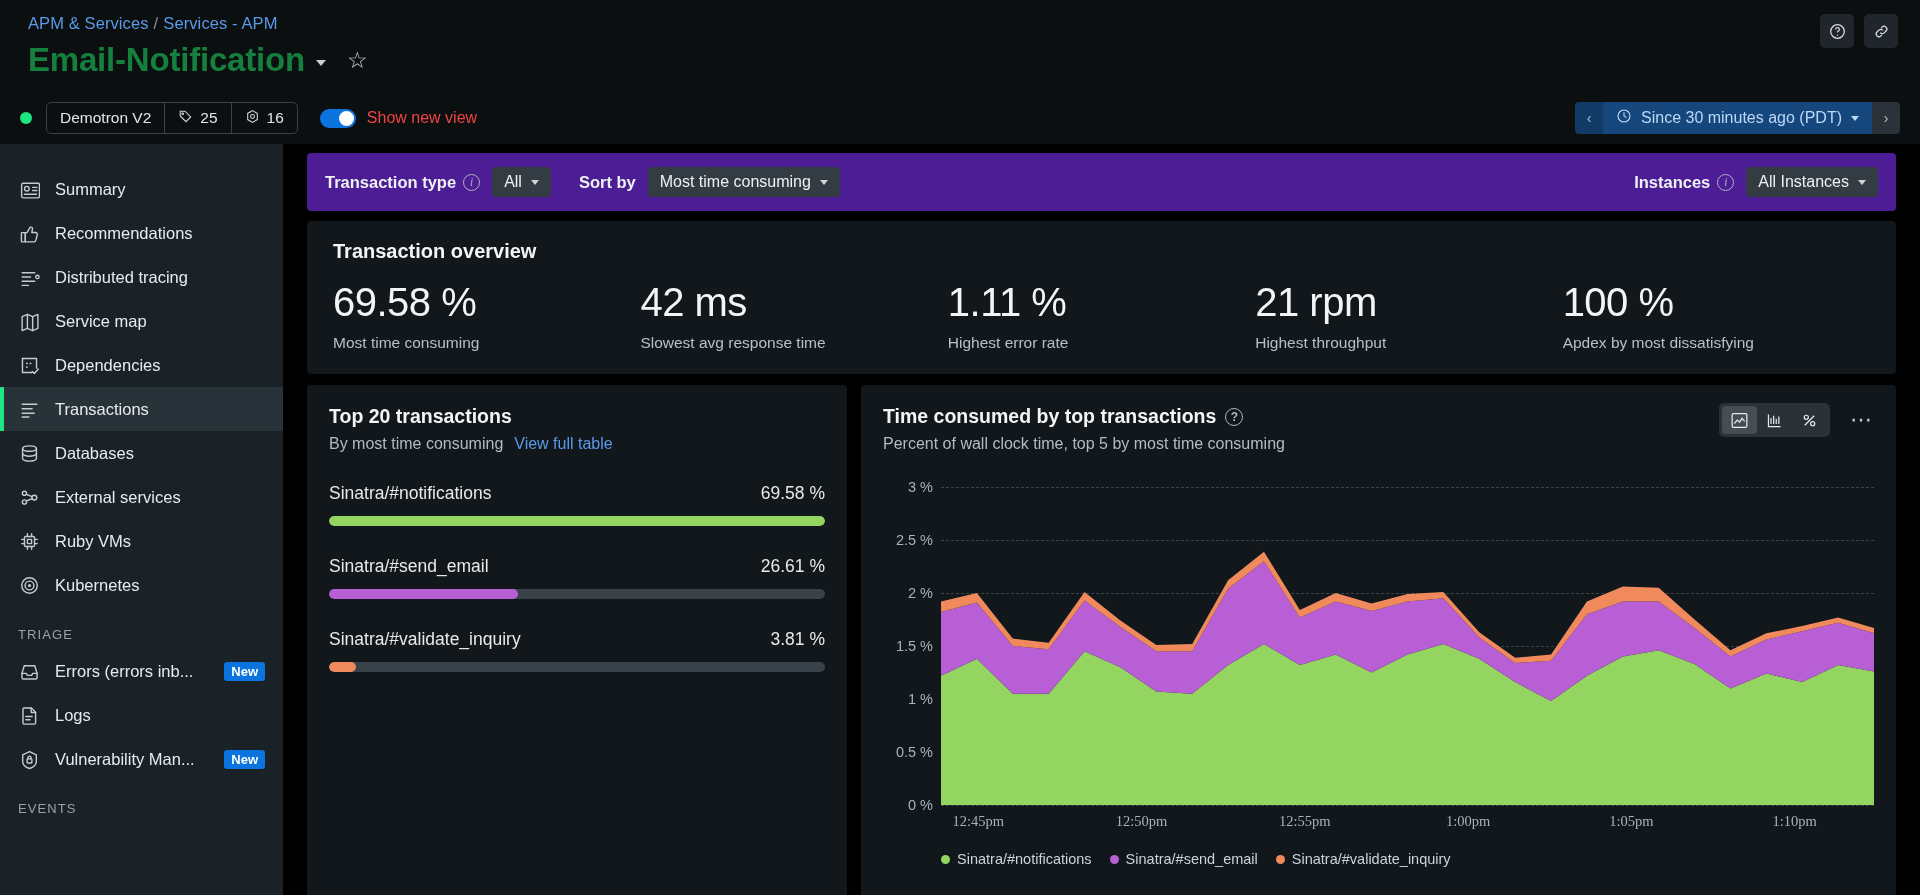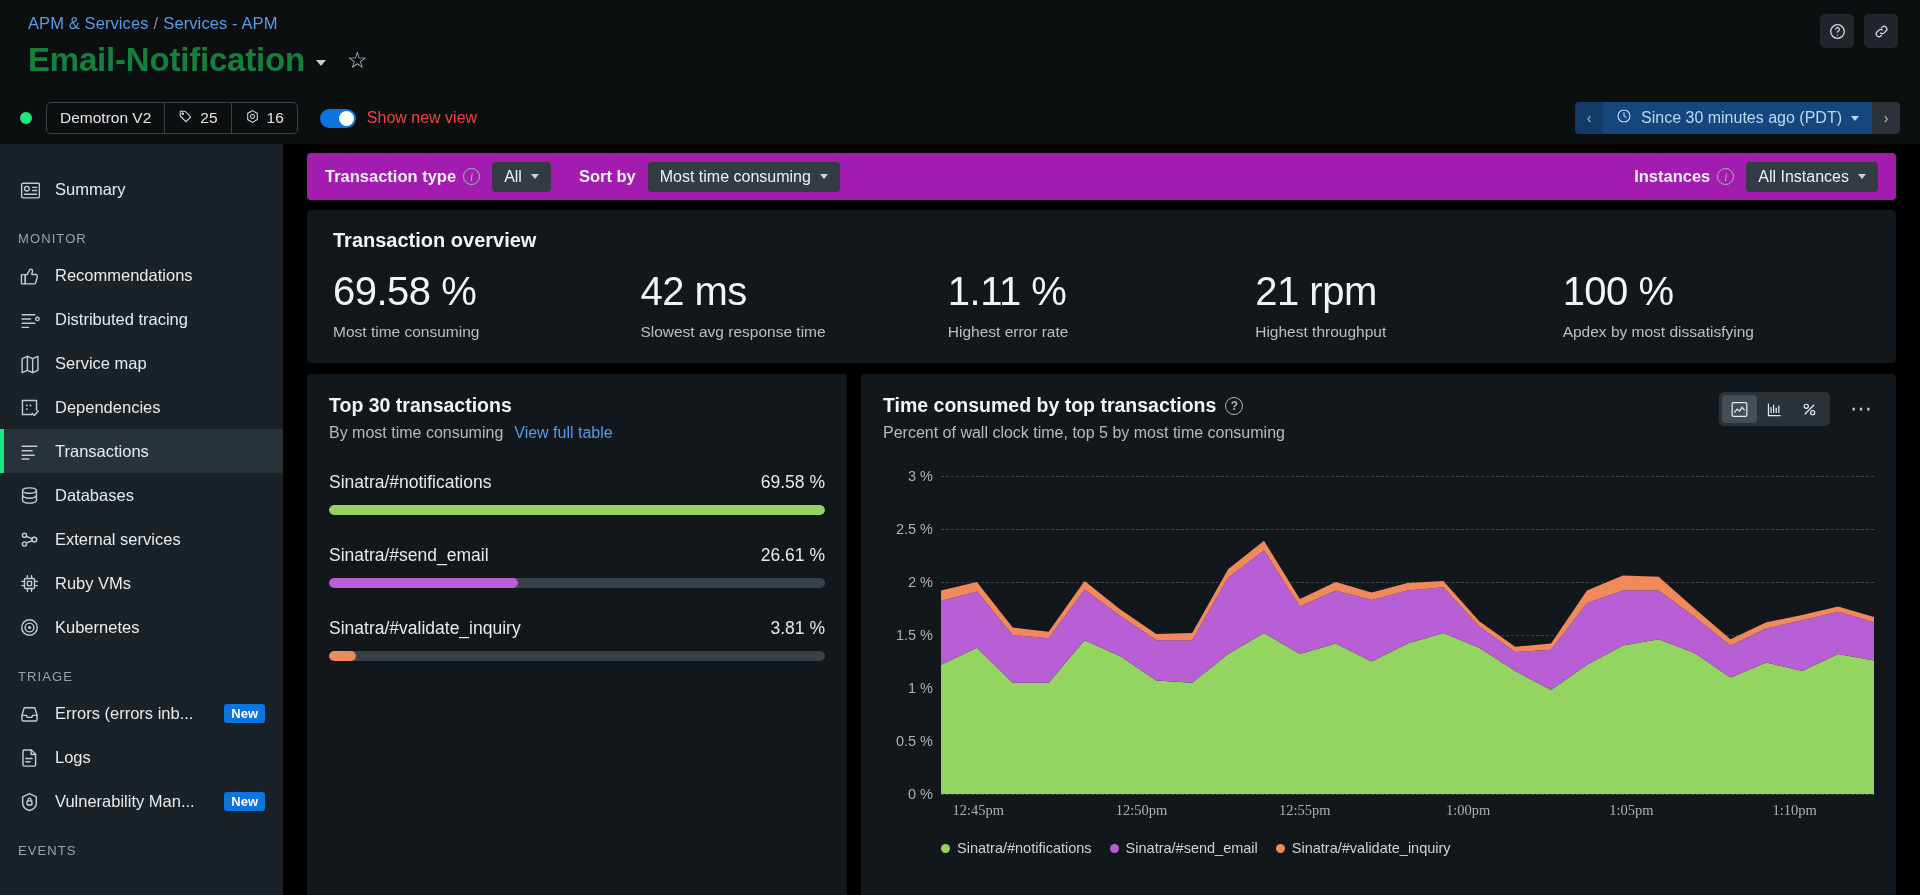--- a/index.html
+++ b/index.html
@@ -47,21 +47,21 @@
   .nav-item { display: flex; align-items: center; gap: 15px; height: 44px; padding: 0 18px;
               font-size: 16.5px; color: #e8ebed; cursor: pointer; position: relative; }
   .nav-item .ic { width: 22px; display: flex; justify-content: center; color: #c6cbd0; flex: none; }
   .nav-item.active { background: #273339; }
   .nav-item.active::before { content: ""; position: absolute; left: 0; top: 0; bottom: 0; width: 4px; background: #1ce783; }
   .nav-label { white-space: nowrap; overflow: hidden; text-overflow: ellipsis; }
   .nav-section { font-size: 13px; letter-spacing: 1.1px; color: #9aa3aa; padding: 20px 18px 7px; font-weight: 400; }
   .badge-new { background: #0c74df; color: #fff; font-size: 13px; font-weight: 700; padding: 2px 7px; border-radius: 3px; margin-left: auto; }
   
   .main { flex: 1; background: #000; padding: 0 24px; overflow: hidden; }
-  .filterbar { background: #a21caf; height: 47px; border-radius: 4px; margin-top: 9px; display: flex;
+  .filterbar { background: #4c1d95; height: 58px; border-radius: 4px; margin-top: 9px; display: flex;
                align-items: center; padding: 0 18px; }
   .f-label { font-size: 16.5px; color: #eef1f3; font-weight: 700; }
   .info-i { width: 17px; height: 17px; border-radius: 50%; border: 1.4px solid #aeb5bb; color: #aeb5bb;
             font-size: 11.5px; font-style: italic; display: inline-flex; align-items: center; justify-content: center;
             margin-left: 7px; font-family: "Liberation Serif", serif; cursor: pointer; }
   .select { background: #343c43; border-radius: 4px; height: 30px; display: inline-flex; align-items: center; gap: 9px;
             padding: 0 12px; font-size: 16px; color: #eef1f3; margin-left: 12px; cursor: pointer; }
   .chev { width: 0; height: 0; border-left: 4.5px solid transparent; border-right: 4.5px solid transparent;
           border-top: 5.5px solid #cfd4d9; }
   .spacer { flex: 1; }
@@ -183,21 +183,20 @@
       <div class="nav-item">
         <span class="ic">
           <svg width="21" height="21" viewBox="0 0 20 20" fill="none" stroke="currentColor" stroke-width="1.35" stroke-linejoin="round" stroke-linecap="round">
             <rect x="2.5" y="4" width="17" height="14" rx="1.6"></rect>
             <circle cx="7.5" cy="9.2" r="2.2"></circle>
             <path d="M13 8h4M13 11h4M5.2 14.5h11.6"></path>
           </svg>
         </span>
         <span class="nav-label">Summary</span>
       </div>
-      <div class="nav-section">MONITOR</div>
       <div class="nav-item">
         <span class="ic">
           <svg width="21" height="21" viewBox="0 0 20 20" fill="none" stroke="currentColor" stroke-width="1.35" stroke-linejoin="round" stroke-linecap="round">
             <path d="M6 18V9.2h1.6l3.1-5.2c1.5-.3 2.4.5 2.1 2l-.6 3h3.6c1.2 0 1.9.9 1.6 2l-1.2 5c-.2.8-.8 2-2 2H6z"></path>
             <rect x="2.3" y="9.2" width="3.7" height="8.8" rx=".7"></rect>
           </svg>
         </span>
         <span class="nav-label">Recommendations</span>
       </div>
       <div class="nav-item">
@@ -361,21 +360,21 @@
           <div class="metric">
             <div class="metric-val">100 %</div>
             <div class="metric-lbl">Apdex by most dissatisfying</div>
           </div>
         </div>
     </div>
 
     <div class="panels">
 
       <div class="card panel-left">
-        <div class="p-title">Top 30 transactions</div>
+        <div class="p-title">Top 20 transactions</div>
         <div class="p-sub">
           <span>By most time consuming</span><a>View full table</a>
         </div>
         <div id="txnlist">
             <div class="txn">
               <div class="txn-row">
                 <span>Sinatra/#notifications</span>
                 <span>69.58 %</span>
               </div>
               <div class="txn-bar-bg">

